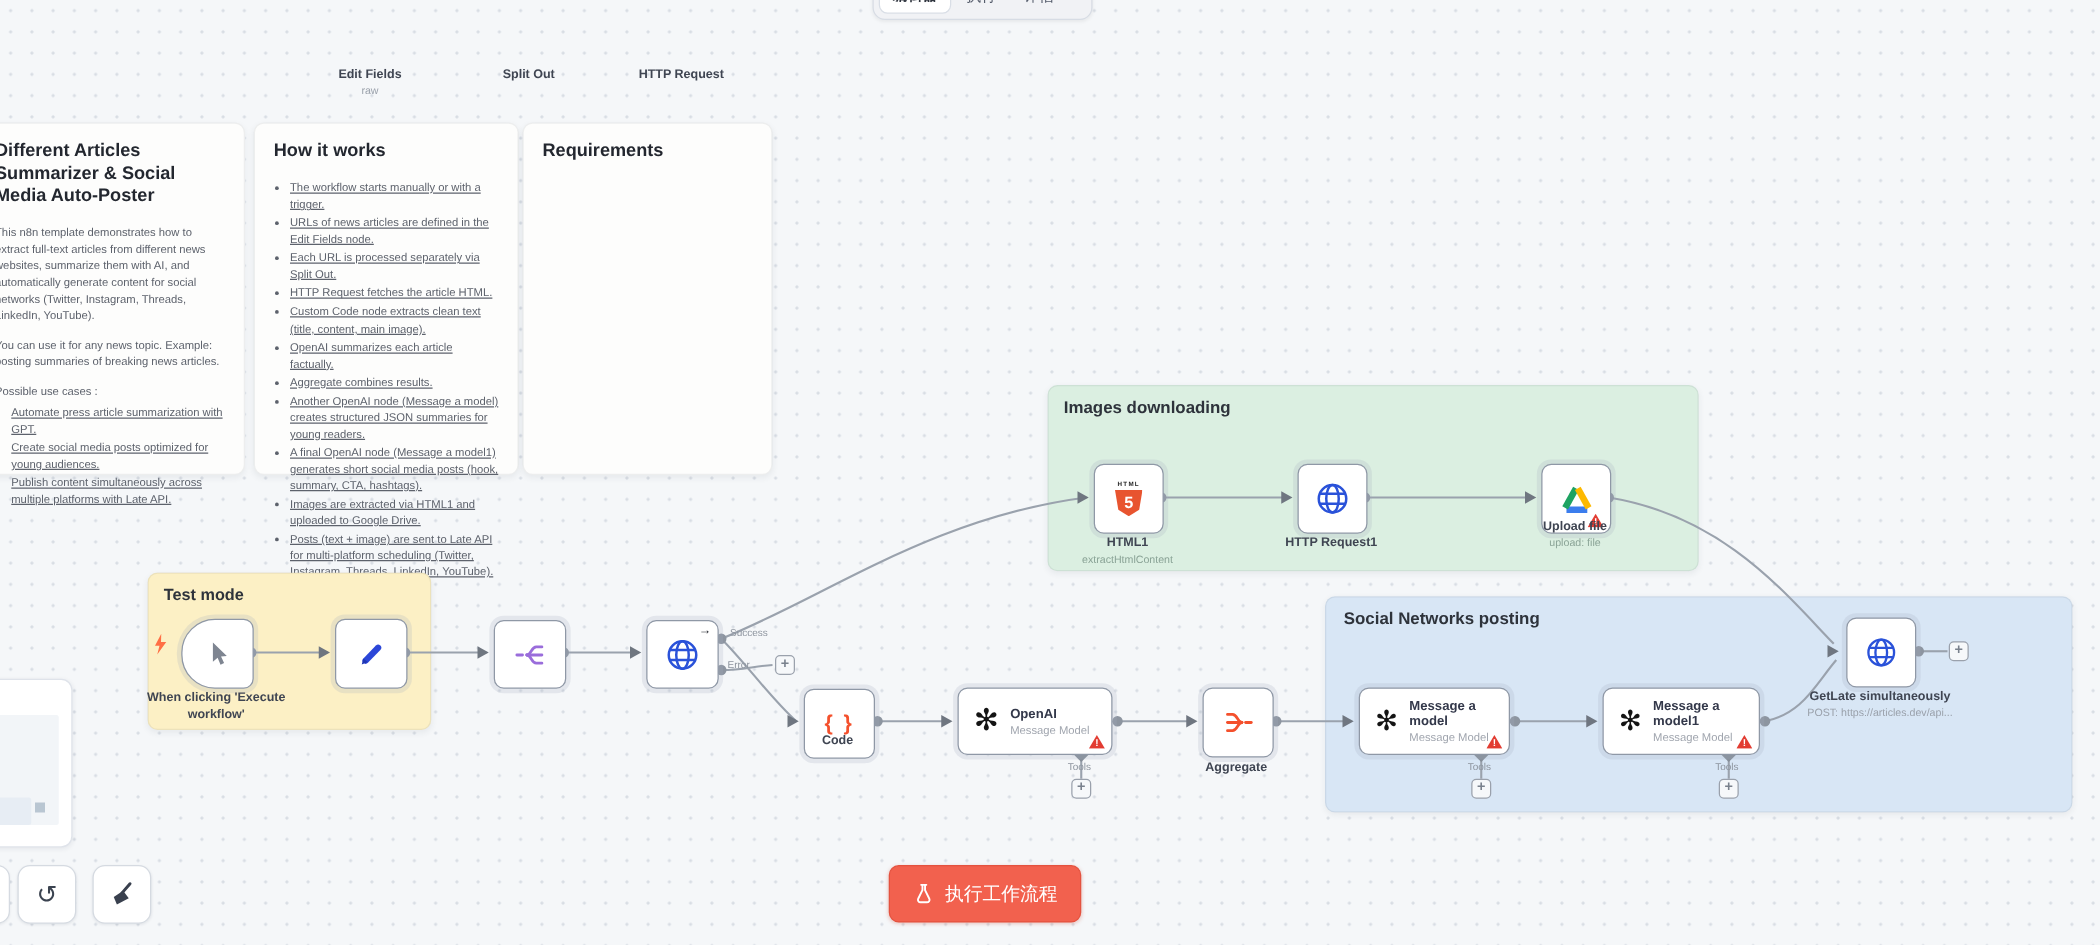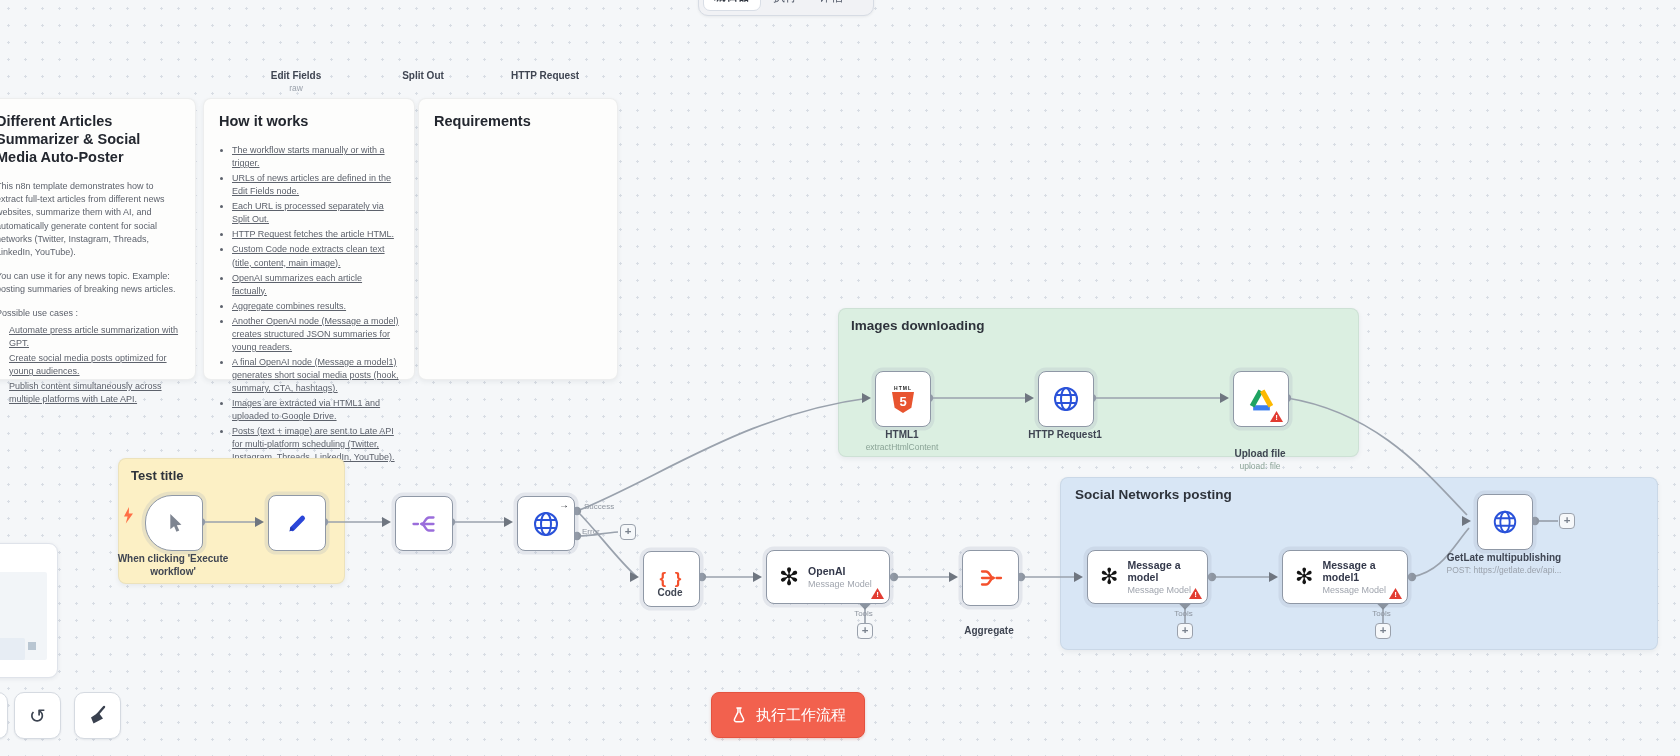--- a/index.html
+++ b/index.html
@@ -21,21 +21,21 @@
   .note li{margin-bottom:2px;}
   .note.req li{margin-bottom:12px;}
   .g-title{font-size:13.5px;font-weight:700;color:#2e333b;position:absolute;}
   
   .node{position:absolute;background:#fff;border:1.8px solid #8f98a6;border-radius:8px;
     box-shadow:0 0 0 3.5px rgba(165,175,190,.22);z-index:3;
     display:flex;align-items:center;justify-content:center;}
   .node.sm{width:54px;height:54px;}
   .node.trigger{border-radius:27px 8px 8px 27px;}
   .node.wide{height:54px;justify-content:flex-start;gap:9px;padding:0 12px;box-sizing:border-box;}
-  .nlabel{position:absolute;top:70px;left:50%;transform:translateX(-50%);
+  .nlabel{position:absolute;top:54px;left:50%;transform:translateX(-50%);
     font-size:10px;font-weight:600;color:#3f4552;white-space:nowrap;text-align:center;z-index:3;}
   .nlabel .sub, .nsub{display:block;font-size:8.5px;font-weight:400;color:#9aa1ab;margin-top:2px;}
   .nlabel.wrap{white-space:normal;width:118px;line-height:1.25;}
   .wide .nt{font-size:10.5px;font-weight:700;color:#33384a;line-height:1.15;}
   .wide .ns{font-size:9px;color:#a0a5ae;margin-top:2px;}
   .warn{position:absolute;right:5px;bottom:4px;width:13px;height:11px;background:#e23c32;
     clip-path:polygon(50% 0,100% 100%,0 100%);}
   .warn::after{content:"!";position:absolute;left:0;right:0;bottom:0;top:1px;color:#fff;
     font-size:8px;font-weight:700;text-align:center;line-height:11px;}
   .pin-arrow{position:absolute;top:2px;right:5px;font-size:10px;color:#1a1d24;font-weight:700;}
@@ -112,21 +112,21 @@
 
 <div class="sticky note req" style="left:418px;top:98px;width:200px;height:282px;">
   <div class="s-title">Requirements</div>
 </div>
 
 <div class="sticky" style="left:838px;top:308px;width:519px;height:147px;background:#dbefe1;">
   <div class="g-title" style="left:12px;top:9px;">Images downloading</div>
 </div>
 
 <div class="sticky" style="left:118px;top:458px;width:225px;height:124px;background:#fcf0c5;">
-  <div class="g-title" style="left:12px;top:9px;font-size:13px;">Test title</div>
+  <div class="g-title" style="left:12px;top:9px;font-size:13px;">Test mode</div>
 </div>
 
 <div class="sticky" style="left:1060px;top:477px;width:596px;height:171px;background:#d8e6f5;text-decoration:underline;">
   <div class="g-title" style="left:14px;top:9px;">Social Networks posting</div>
 </div>
 
 <svg class="wires" width="1680" height="756">
   <g stroke="#9aa2ad" stroke-width="1.7" fill="none">
     <path d="M201 522 H262"></path>
     <path d="M324 522 H389"></path>
@@ -265,21 +265,21 @@
 <div class="nlabel" style="left:1065px;top:429px;">HTTP Request1</div>
 
 <div class="node sm" style="left:1233px;top:371px;">
   <svg width="25" height="23" viewBox="0 0 24 22">
     <path d="M4 19 H20" stroke="#3b7ded" stroke-width="5"></path>
     <path d="M11.3 2.5 L3 17.5" stroke="#1ea362" stroke-width="5"></path>
     <path d="M12.7 2.5 L21 17.5" stroke="#fdb900" stroke-width="5"></path>
   </svg>
   <span class="warn"></span>
 </div>
-<div class="nlabel" style="left:1260px;top:448px;">
+<div class="nlabel" style="left:1260px;top:416px;">
   <span>Upload file</span>
   <span class="sub" style="color:#8aa396;">upload: file</span>
 </div>
 
 <div class="node sm" style="left:643px;top:551px;width:55px;">
   <span class="codeglyph">{ }</span>
 </div>
 <div class="nlabel" style="left:670px;top:587px;">Code</div>
 
 <div class="node wide" style="left:766px;top:550px;width:124px;">
@@ -294,21 +294,21 @@
 <div class="node sm" style="left:962px;top:550px;width:55px;">
   <svg width="24" height="20" viewBox="0 0 24 20">
     <g stroke="#f4502c" stroke-width="2.3" fill="none" stroke-linecap="round">
       <path d="M3 3.5 H7 C11 3.5 11 10 14.5 10"></path>
       <path d="M3 10 H14.5"></path>
       <path d="M3 16.5 H7 C11 16.5 11 10 14.5 10"></path>
       <path d="M17.5 10 H22"></path>
     </g>
   </svg>
 </div>
-<div class="nlabel" style="left:989px;top:625px;">Aggregate</div>
+<div class="nlabel" style="left:989px;top:609px;">Aggregate</div>
 
 <div class="node wide" style="left:1087px;top:550px;width:121px;">
   <span class="openai-glyph" style="font-size:22px;">✻</span>
   <div style="width:68px;">
     <div class="nt">Message a model</div>
     <div class="ns">Message Model</div>
   </div>
   <span class="warn"></span>
 </div>
 
@@ -324,22 +324,22 @@
 <div class="node sm" style="left:1477px;top:494px;">
   <svg width="28" height="28" viewBox="0 0 30 30">
     <g stroke="#2a52d9" stroke-width="2" fill="none">
       <circle cx="15" cy="15" r="11"></circle>
       <ellipse cx="15" cy="15" rx="5" ry="11"></ellipse>
       <path d="M4.5 11 H25.5 M4.5 19 H25.5"></path>
     </g>
   </svg>
 </div>
 <div class="nlabel" style="left:1504px;top:552px;">
-  <span>GetLate multipublishing</span>
-  <span class="sub">POST: https://getlate.dev/api...</span>
+  <span>GetLate simultaneously</span>
+  <span class="sub">POST: https://articles.dev/api...</span>
 </div>
 
 <div class="preview-panel">
   <div class="preview-inner">
     <div class="preview-pill"></div>
     <div class="preview-dot"></div>
   </div>
 </div>
 
 <div class="sqbtn" style="left:-34px;top:692px;width:40px;"></div>

